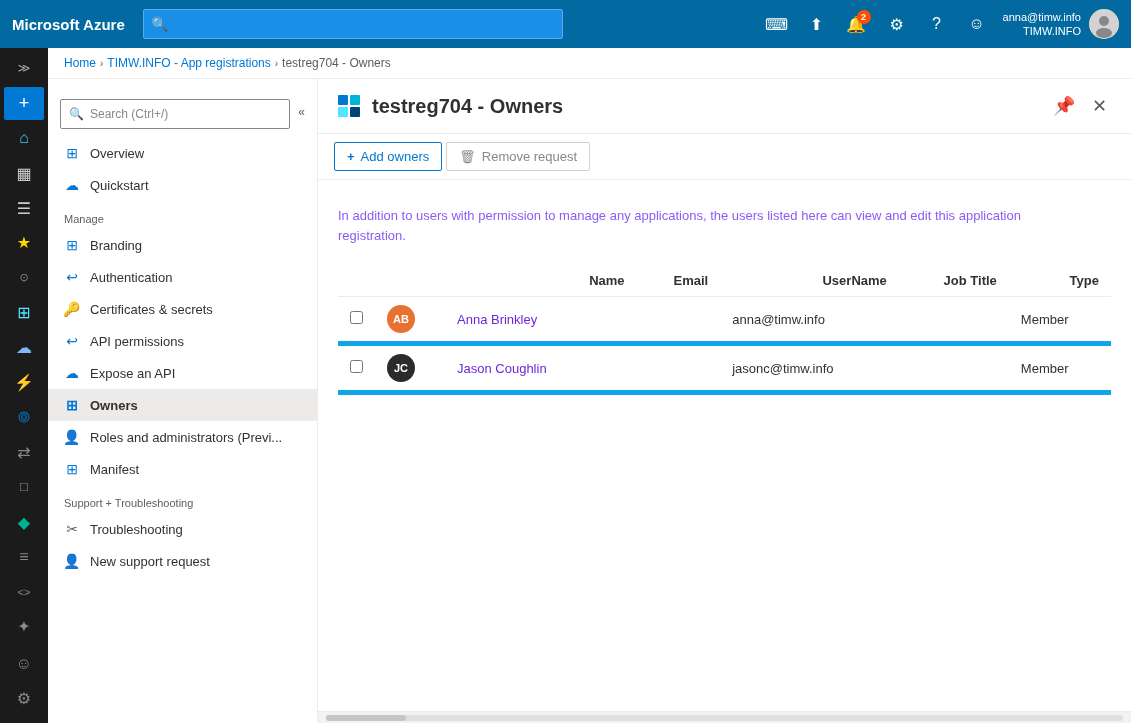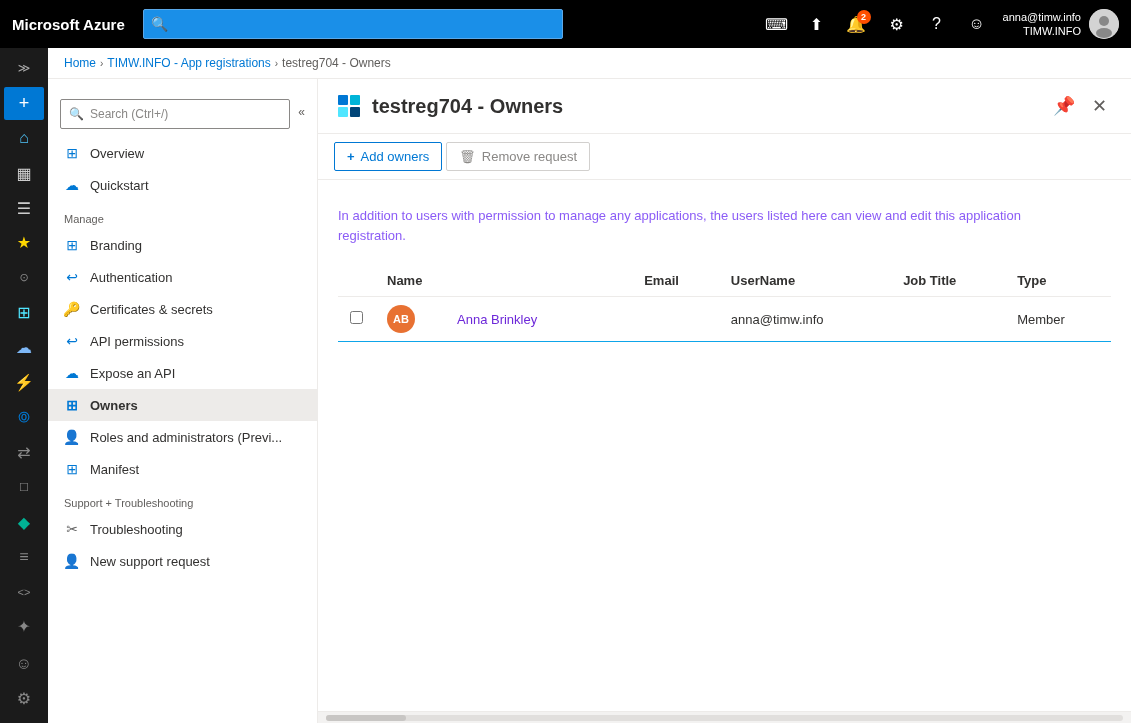--- a/index.html
+++ b/index.html
@@ -1,20 +1,20 @@
 <!DOCTYPE html>
 <html><head>
   <meta charset="utf-8">
   <style>
     * { box-sizing: border-box; margin: 0; padding: 0; }
     body { font-family: 'Segoe UI', Arial, sans-serif; font-size: 13px; background: #f3f2f1; overflow: hidden; }
 
     
     .topbar {
-      display: flex; align-items: center; background: #000000; height: 48px;
+      display: flex; align-items: center; background: #0369a1; height: 48px;
       padding: 0 12px; gap: 10px; color: white;
     }
     .topbar-brand { font-size: 15px; font-weight: 600; white-space: nowrap; margin-right: 8px; }
     .topbar-search {
       display: flex; align-items: center; background: #1a8fe8; border: 1px solid #5ba8e8;
       border-radius: 2px; flex: 1; max-width: 420px; height: 30px; padding: 0 8px; gap: 6px;
     }
     .topbar-search input {
       background: transparent; border: none; outline: none; color: white; font-size: 13px;
       flex: 1; caret-color: white;
@@ -117,24 +117,24 @@
     }
     .toolbar-btn.add { color: #0078d4; border-color: #0078d4; }
 
     
     .content-body { padding: 16px 20px; }
     .info-text { font-size: 13px; color: #8b5cf6; line-height: 1.5; margin-bottom: 20px; max-width: 700px; margin-top: 10px; }
 
     
     .owners-table { width: 100%; border-collapse: collapse; }
     .owners-table th {
-      text-align: left; padding: 8px 12px; font-size: 13px; font-weight: 600;
+      text-align: right; padding: 8px 12px; font-size: 13px; font-weight: 600;
       color: #323130; border-bottom: 1px solid #edebe9;
     }
-    .owners-table td { padding: 8px 12px; font-size: 13px; color: #323130; border-bottom: 1px solid #0ea5e9; vertical-align: middle; }
+    .owners-table td { padding: 8px 12px; font-size: 13px; color: #323130; border-bottom: 5px solid #0ea5e9; vertical-align: middle; }
     .checkbox-cell { width: 30px; }
     .name-cell { display: flex; align-items: center; gap: 10px; }
     .avatar-circle {
       width: 28px; height: 28px; border-radius: 50%; display: flex; align-items: center;
       justify-content: center; font-size: 11px; font-weight: 600; color: white; flex-shrink: 0;
     }
     .user-link { color: #6d28d9; text-decoration: none; cursor: pointer; margin-left: 32px; }
     .row-checkbox { cursor: pointer; }
 
     
@@ -338,20 +338,35 @@
         <div class="name-cell">
           <div class="avatar-circle" style="background:#e87132;">AB</div>
           <a class="user-link">Anna Brinkley</a>
         </div>
       </td>
       <td></td>
       <td>anna@timw.info</td>
       <td></td>
       <td>Member</td>
     </tr>
+                <tr>
+      <td class="checkbox-cell">
+        <input type="checkbox" class="row-checkbox" style="">
+      </td>
+      <td>
+        <div class="name-cell">
+          <div class="avatar-circle" style="background:#2b2b2b;">JC</div>
+          <a class="user-link">Jason Coughlin</a>
+        </div>
+      </td>
+      <td></td>
+      <td>jasonc@timw.info</td>
+      <td></td>
+      <td>Member</td>
+    </tr>
               </tbody>
           </table>
         </div>
 
         <div style="flex:1;"></div>
         <div class="bottom-scrollbar">
           <div class="scrollbar-track">
             <div class="scrollbar-thumb"></div>
           </div>
         </div>

